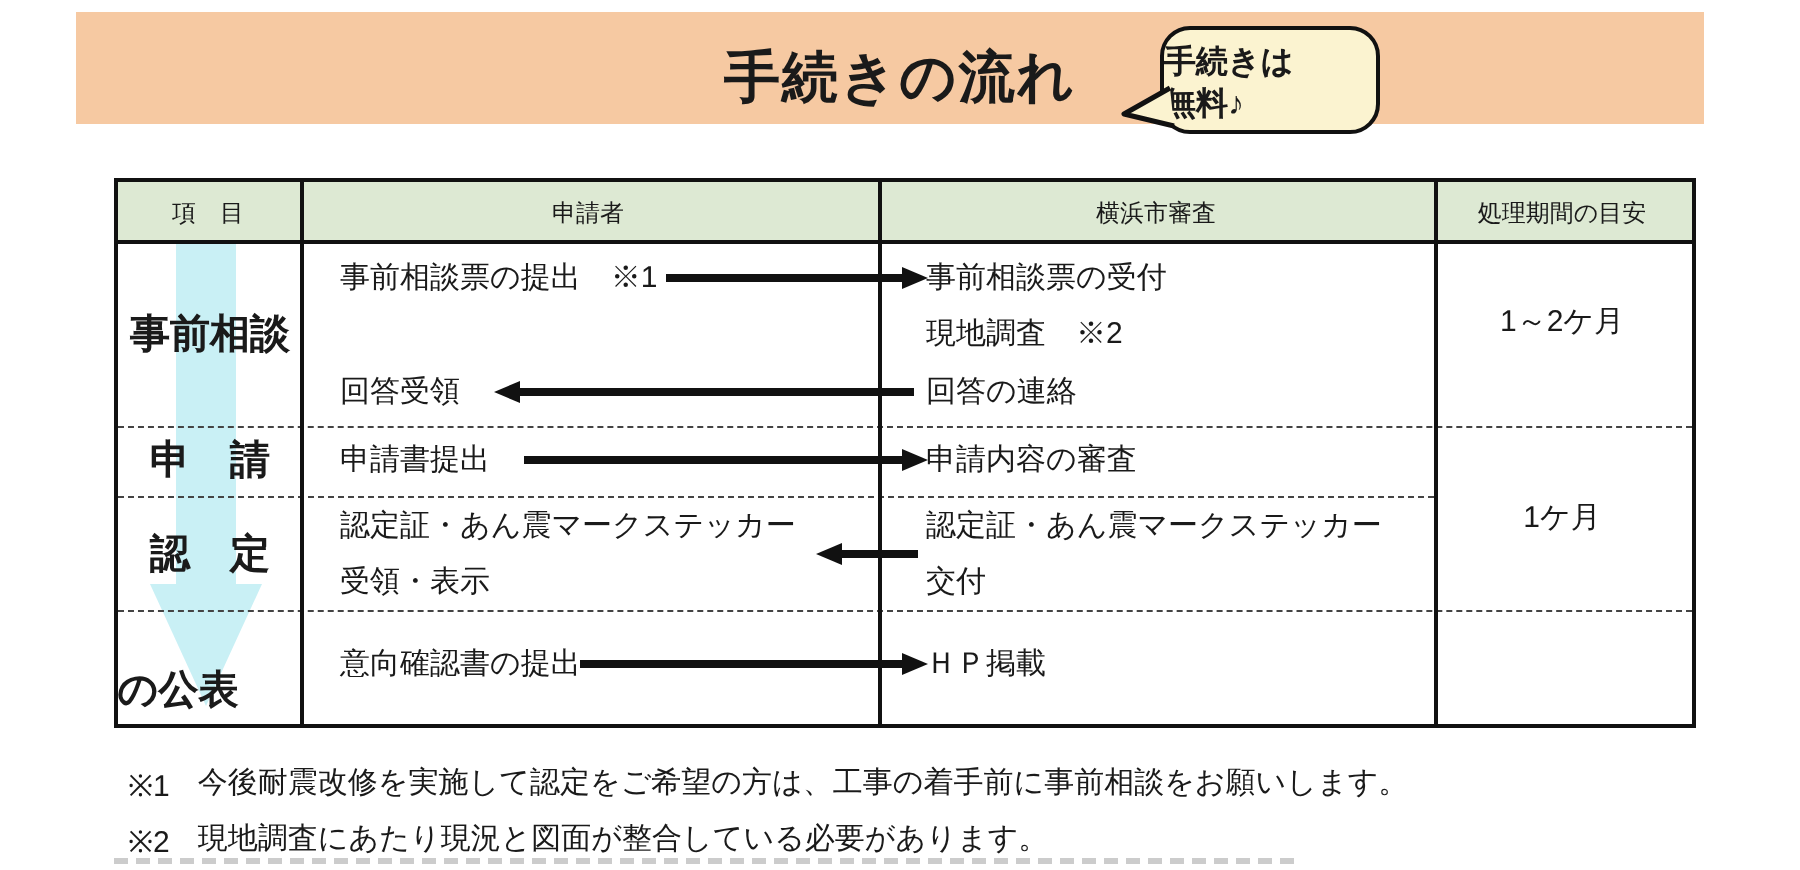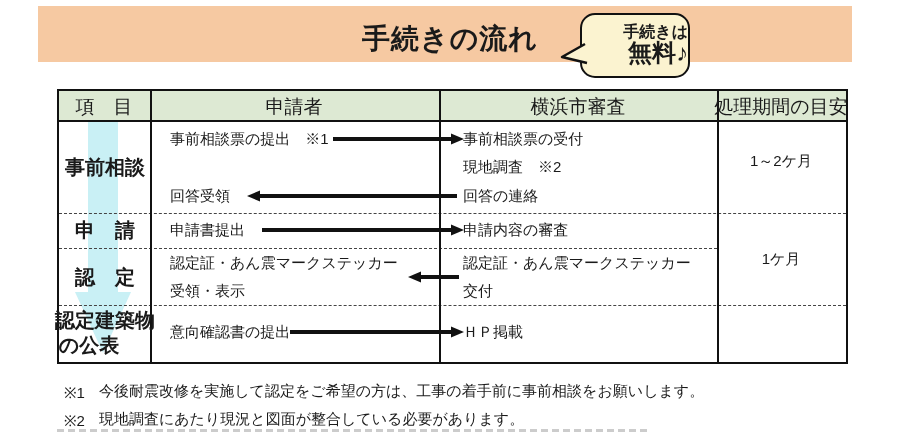--- a/index.html
+++ b/index.html
@@ -7,37 +7,37 @@
     position:relative;width:900px;height:435px;background:#ffffff;overflow:hidden;
     font-family:Liberation Sans, sans-serif;color:#1a1a1a;
   }
   
   .banner{position:absolute;left:38px;top:6px;width:814px;height:56px;background:#F6C9A2;z-index:1;}
   .title{
     position:absolute;left:340px;top:20px;width:220px;text-align:center;
     font-size:28px;font-weight:bold;letter-spacing:1px;z-index:2;
   }
   .bubble{
-    position:absolute;left:580px;top:13px;width:110px;height:65px;background:#FBF3D0;
-    border:2.5px solid #111;border-radius:15px;z-index:3;box-sizing:border-box;text-align:right;
+    position:absolute;left:580px;top:13px;width:110px;height:54px;background:#FBF3D0;
+    border:2.5px solid #111;border-radius:15px;z-index:3;box-sizing:border-box;text-align:left;
   }
   .bubble-l1{margin-top:8px;font-size:16px;font-weight:bold;line-height:18px;}
-  .bubble-l2{font-size:24px;font-weight:bold;line-height:24px;}
+  .bubble-l2{font-size:16px;font-weight:bold;line-height:24px;}
   .tail-svg{position:absolute;left:550px;top:38px;z-index:4;}
   
   .tbl{
     position:absolute;left:57px;top:89px;width:787px;height:271px;
     border:2px solid #111;box-sizing:content-box;background:#fff;z-index:2;
   }
   .tbl-header{position:absolute;left:0;top:0;width:787px;height:31px;background:#DDE9D3;border-bottom:2px solid #111;box-sizing:border-box;z-index:1;}
   .vline{position:absolute;top:0;width:2px;height:271px;background:#111;z-index:2;}
   .v1{left:91px;} .v2{left:380px;} .v3{left:658px;}
   .hdash{position:absolute;height:0;border-top:1.5px dashed #444;z-index:1;}
   .cell-text{position:absolute;font-size:15px;white-space:nowrap;transform:translateY(-50%);z-index:3;}
-  .hdr{font-size:19px;font-weight:500;text-align:center;transform:translate(-50%,-50%);}
+  .hdr{font-size:12px;font-weight:500;text-align:center;transform:translate(-50%,-50%);}
   .rowlabel{font-weight:bold;font-size:20px;text-align:center;transform:translate(-50%,-50%);}
   .center-col{text-align:center;transform:translate(-50%,-50%);}
   .flow-band{position:absolute;left:29px;top:31px;width:30px;height:170px;background:#C9F0F5;z-index:0;}
   .flow-head{
     position:absolute;left:16px;top:201px;width:0;height:0;z-index:0;
     border-left:28px solid transparent;border-right:28px solid transparent;border-top:61px solid #C9F0F5;
   }
   .arrow-svg{position:absolute;left:0;top:0;z-index:4;pointer-events:none;}
   
   .footnote{position:absolute;left:64px;display:flex;gap:14px;font-size:15px;white-space:nowrap;}
@@ -78,21 +78,20 @@
     <div class="vline v2"></div>
     <div class="vline v3"></div>
 
     <div class="hdash" style="left:0;top:122px;width:787px;"></div>
     <div class="hdash" style="left:0;top:157px;width:658px;"></div>
     <div class="hdash" style="left:0;top:214px;width:787px;"></div>
 
     <div class="cell-text rowlabel" style="left:46px;top:76px;">事前相談</div>
     <div class="cell-text rowlabel" style="left:46px;top:139px;">申　請</div>
     <div class="cell-text rowlabel" style="left:46px;top:186px;">認　定</div>
-    <div class="cell-text rowlabel" style="left:46px;top:229px;">認定建築物</div>
     <div class="cell-text rowlabel" style="left:30px;top:254px;">の公表</div>
 
     <div class="cell-text" style="left:111px;top:48px;text-align:right;">事前相談票の提出　※1</div>
     <div class="cell-text" style="left:111px;top:105px;">回答受領</div>
     <div class="cell-text" style="left:111px;top:139px;">申請書提出</div>
     <div class="cell-text" style="left:111px;top:172px;">認定証・あん震マークステッカー</div>
     <div class="cell-text" style="left:111px;top:200px;">受領・表示</div>
     <div class="cell-text" style="left:111px;top:241px;">意向確認書の提出</div>
 
     <div class="cell-text" style="left:404px;top:48px;">事前相談票の受付</div>

